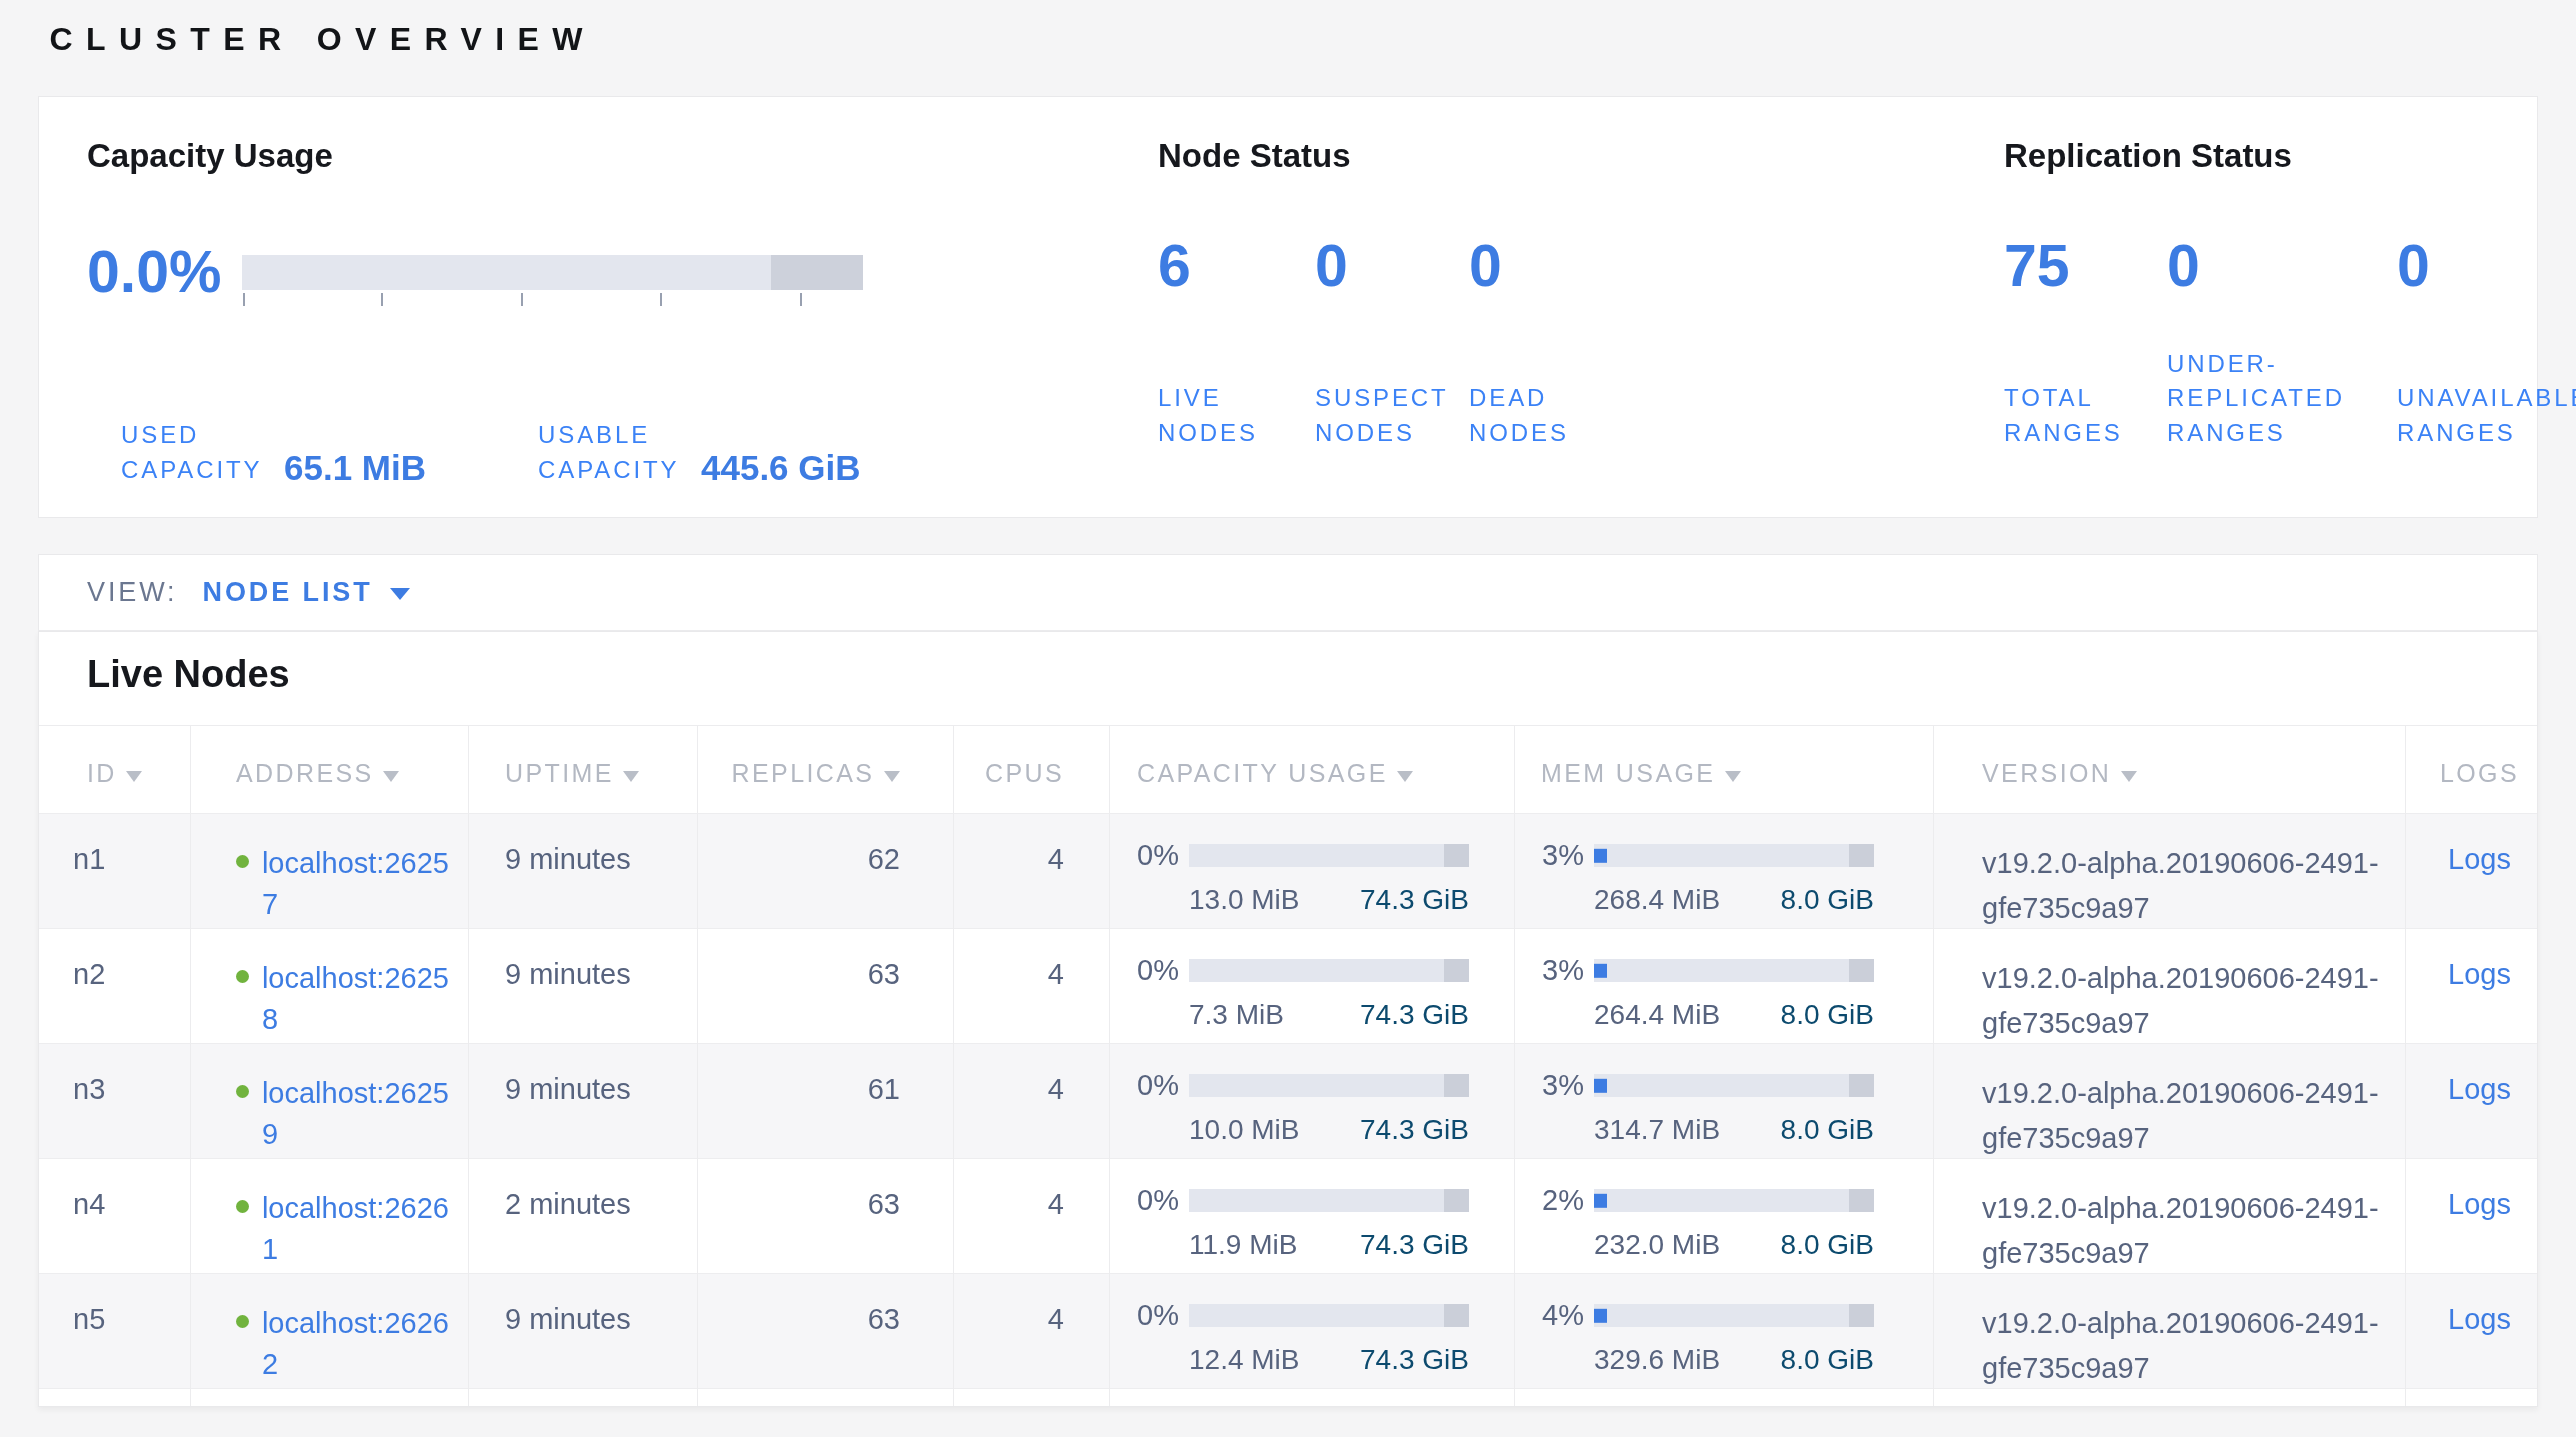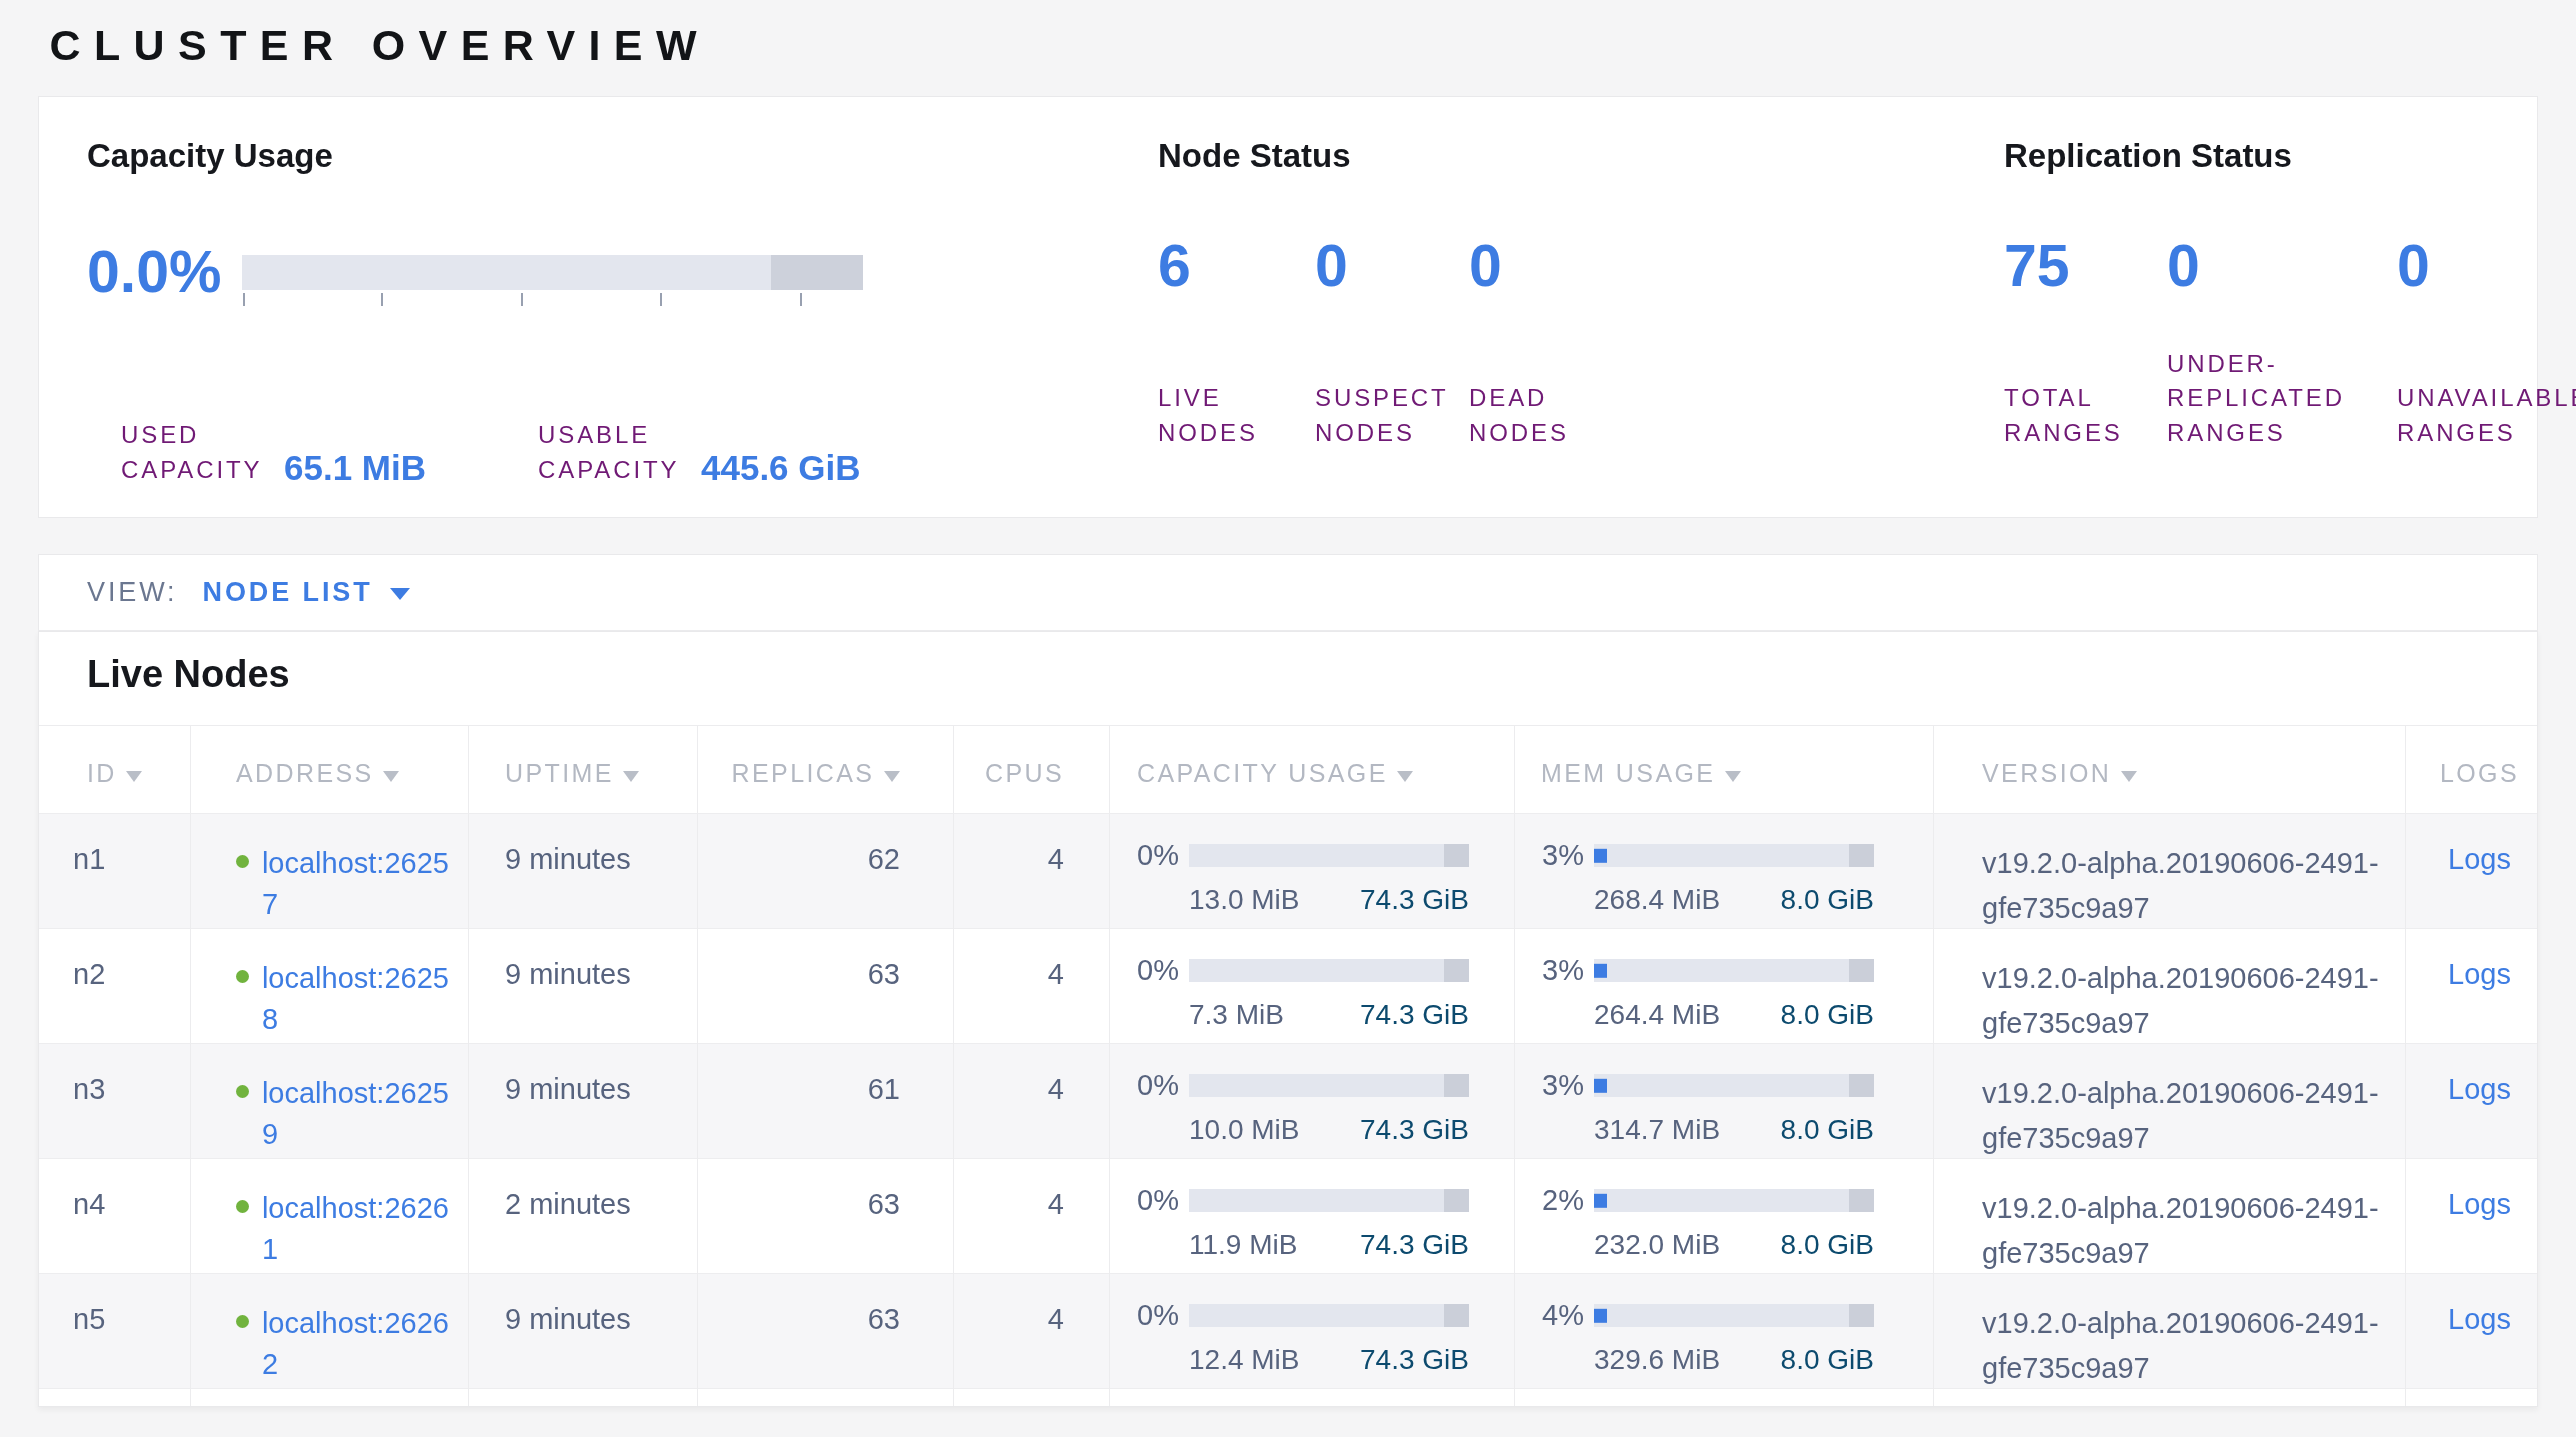--- a/index.html
+++ b/index.html
@@ -8,21 +8,21 @@
     background:#f5f5f6;
     font-family:"Liberation Sans","DejaVu Sans",sans-serif;
     color:#57637e;
   }
   .page { padding:0 38px; width:2576px; }
 
   
   .page-title {
     padding:21px 0 0 11.5px;
     height:96px;
-    font-size:43px; font-weight:700; letter-spacing:13.4px;
+    font-size:32px; font-weight:700; letter-spacing:13.4px;
     color:#121417;
   }
 
   
   .card { background:#fff; border:1px solid #e9e9eb; }
 
   
   .summary-card { position:relative; height:422px; }
   .sec { position:absolute; top:40px; }
   .sec h2 { font-size:33px; font-weight:700; color:#16181d; letter-spacing:0; }
@@ -51,21 +51,21 @@
     font-size:26px; color:#858fa2; white-space:nowrap;
   }
   .cap-ticklabels span:nth-child(1){ left:1px; }
   .cap-ticklabels span:nth-child(2){ left:44.9%; }
   .cap-ticklabels span:nth-child(3){ left:89.8%; }
 
   .stat-row { display:flex; margin-top:107px; }
   .cap-stat { display:flex; align-items:flex-end;margin-left:34px; }
   .cap-stat:first-child { width:383px; }
   .stat-label {
-    font-size:24px; letter-spacing:2.9px; color:#701a75;
+    font-size:24px; letter-spacing:2.9px; color:#3b82f6;
     line-height:1.45; text-transform:uppercase;
   }
   .cap-stat .stat-label { width:146px; margin-right:17px; }
   .stat-value { font-size:35px; font-weight:700; color:#3d7ce2; line-height:1.1; }
 
   .stat-cols { display:flex; margin-top:59px; }
   .stat-col .big-num { height:104px; }
   .stat-col .stat-label-box { height:113px; display:flex; flex-direction:column; justify-content:flex-end; }
   .sec-nodes .stat-col:nth-child(1){ width:157px; }
   .sec-nodes .stat-col:nth-child(2){ width:154px; }

